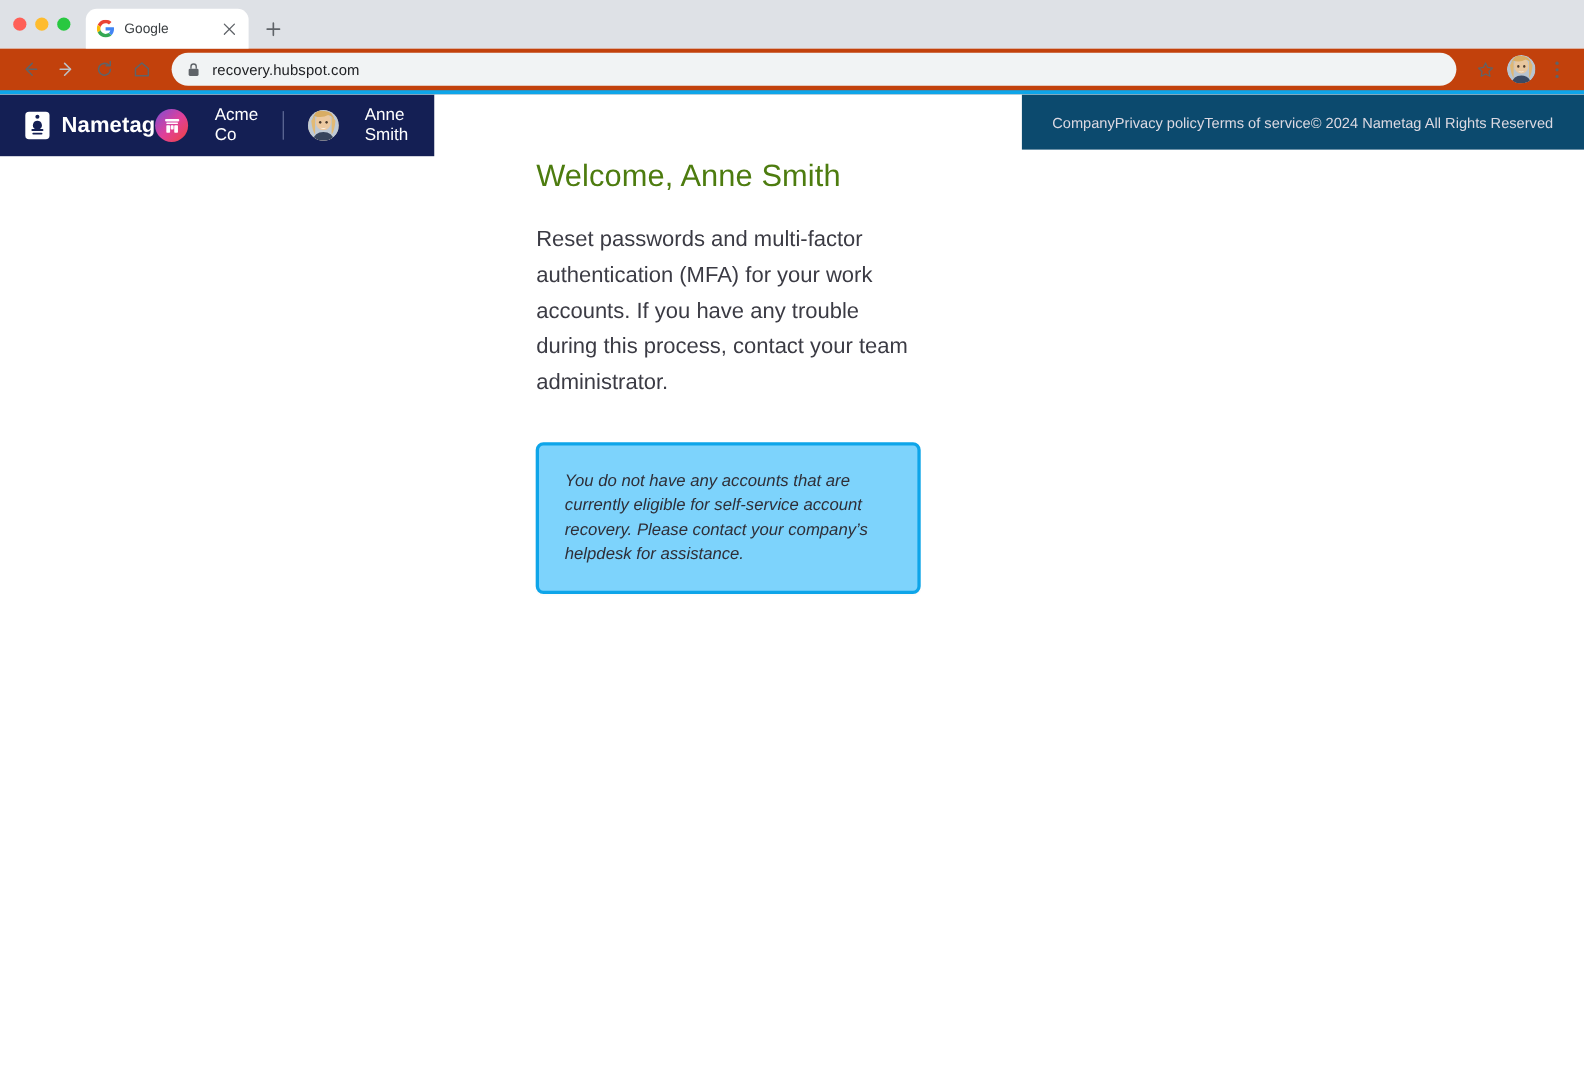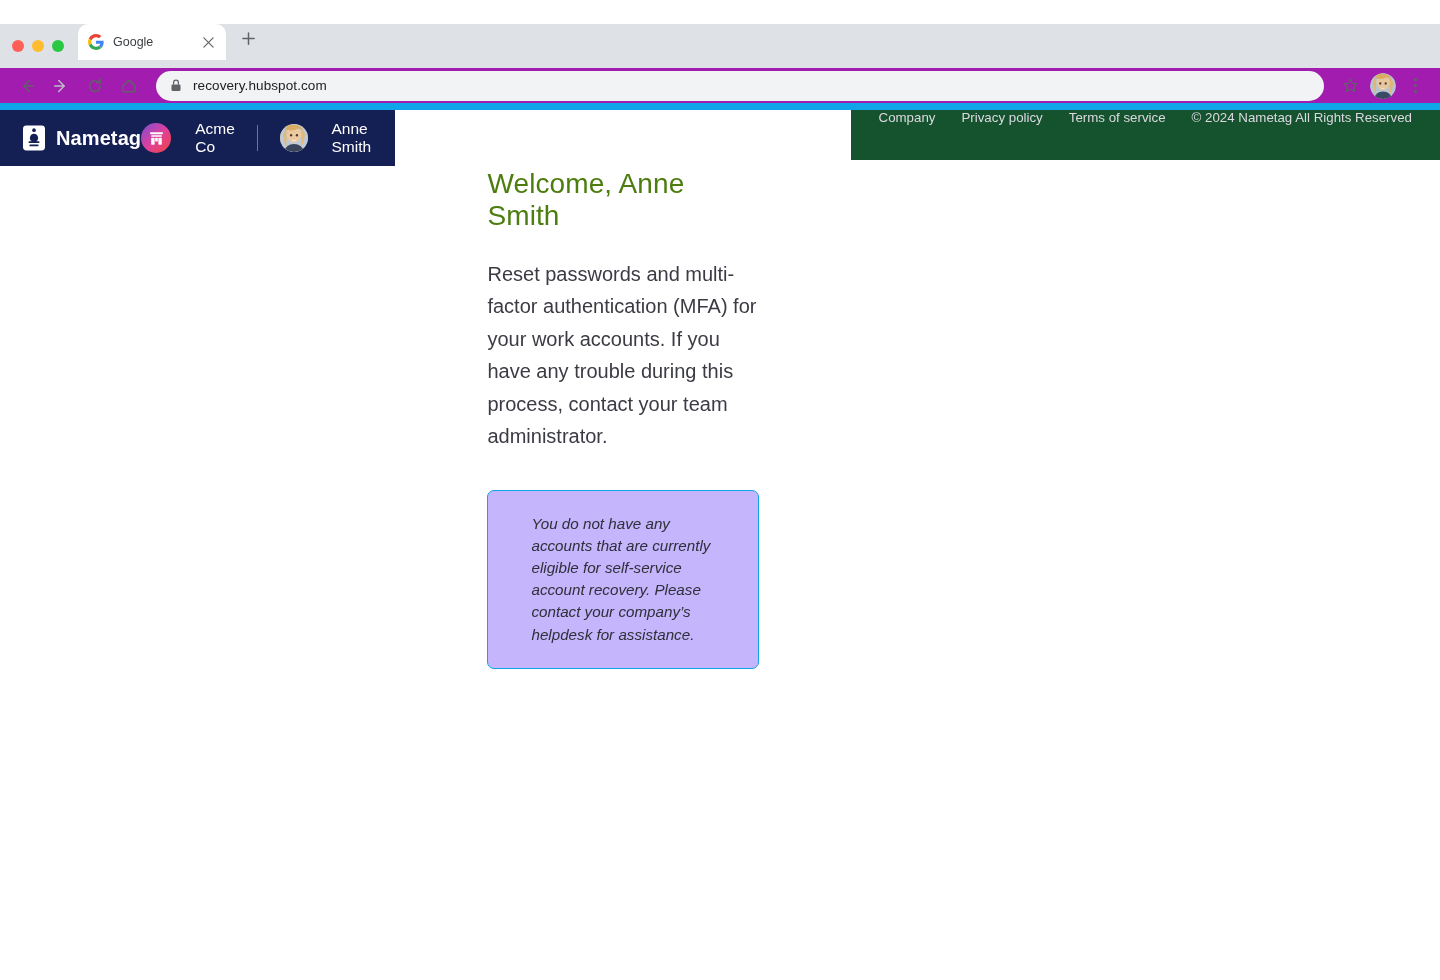--- a/index.html
+++ b/index.html
@@ -18,24 +18,24 @@
     height: 980px;
     display: flex;
     flex-direction: column;
     background: #ffffff;
   }
 
   .tabstrip {
     height: 44px;
     background: #dee1e6;
     display: flex;
+    align-items: flex-end;
     padding-left: 12px;
     position: relative;
     flex: 0 0 44px;
-    margin-top: 24px;
   }
 
   .traffic-lights {
     display: flex;
     align-items: center;
     gap: 8px;
     height: 44px;
     padding-right: 14px;
   }
   .dot { width: 12px; height: 12px; border-radius: 50%; }
@@ -76,26 +76,26 @@
     width: 28px; height: 28px;
     margin: 0 0 4px 8px;
     display: flex; align-items: center; justify-content: center;
     color: #5f6368;
     border-radius: 50%;
   }
 
   .toolbar {
     height: 42px;
     flex: 0 0 42px;
-    background: #a21caf;
+    background: #c2410c;
     display: flex;
     align-items: center;
     padding: 0 12px;
     gap: 4px;
-    border-bottom: 7px solid #0ea5e9;
+    border-bottom: 4px solid #0ea5e9;
   }
   .nav-btn {
     width: 30px; height: 30px;
     display: flex; align-items: center; justify-content: center;
     border-radius: 50%;
     color: #5f6368;
     flex: 0 0 30px;
   }
   .nav-btn.disabled { color: #bdc1c6; }
 
@@ -219,43 +219,42 @@
     margin-bottom: 26px;
   }
   .page-sub {
     font-size: 20px;
     line-height: 1.62;
     color: #3b3b44;
     max-width: 1220px;
     margin-bottom: 38px;
   }
   .notice {
-    border: 1px solid #0ea5e9;
+    border: 3px solid #0ea5e9;
     border-radius: 7px;
-    padding: 22px 43px;
-    background: #c4b5fd;
+    padding: 22px 23px;
+    background: #7dd3fc;
     max-width: 1256px;
     box-shadow: 0 1px 1px rgba(0,0,0,0.015);
   }
   .notice-text {
     font-style: italic;
     font-size: 15.2px;
     color: #2f2f38;
     line-height: 1.45;
   }
 
   
   .footer {
     flex: 0 0 50px;
     height: 50px;
-    background: #14532d;
-    display: flex;
-    align-items: flex-start;
+    background: #0c4a6e;
+    display: flex;
+    align-items: center;
     padding: 0 28px;
-    gap: 26px;
   }
   .footer a, .footer span {
     color: #dcd9e2;
     font-size: 13.3px;
     text-decoration: none;
     white-space: nowrap;
   }
   .footer .copy { color: #dcd9e2; }
 
   svg { display: block; }

